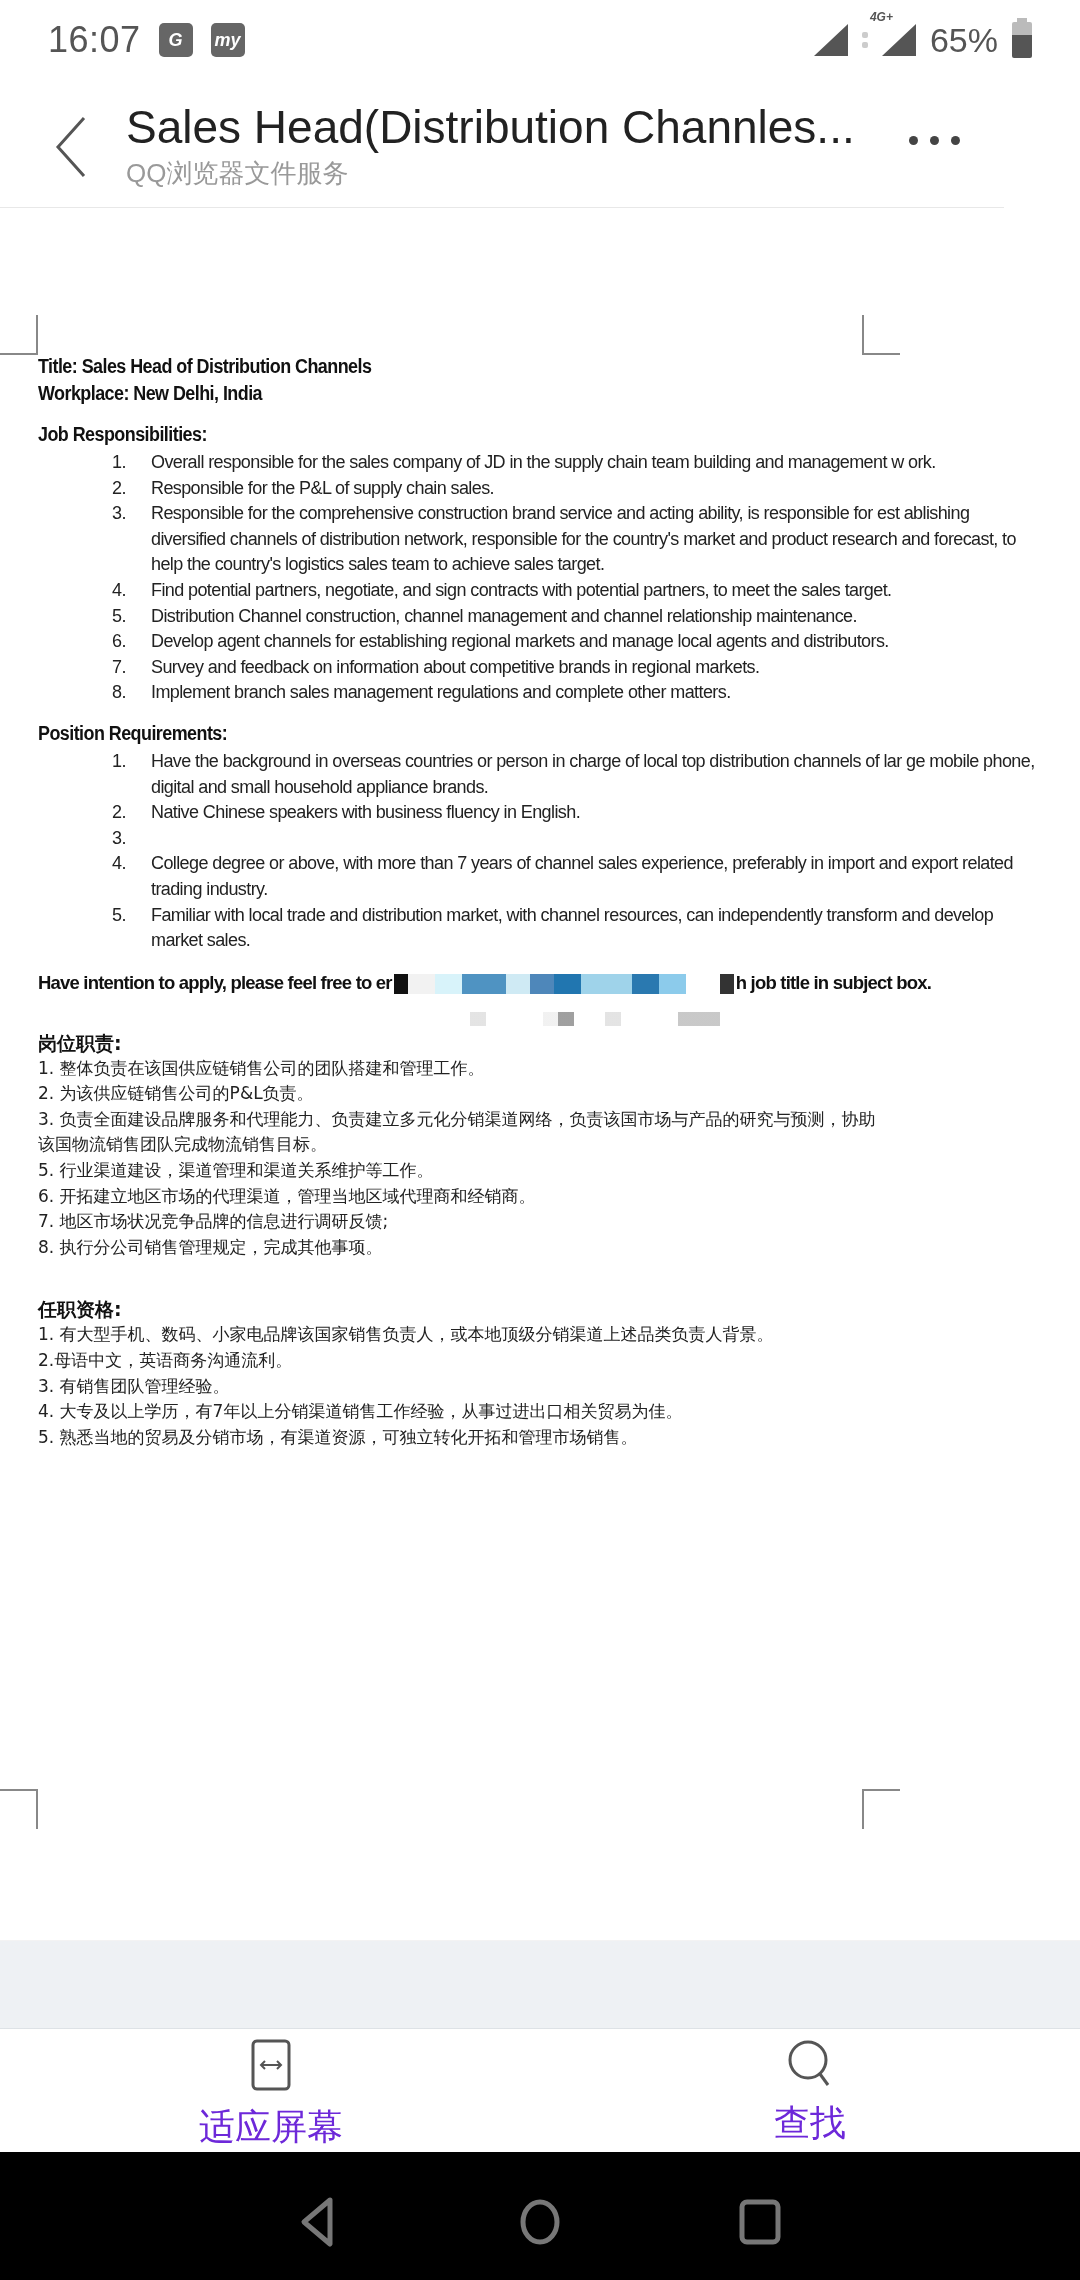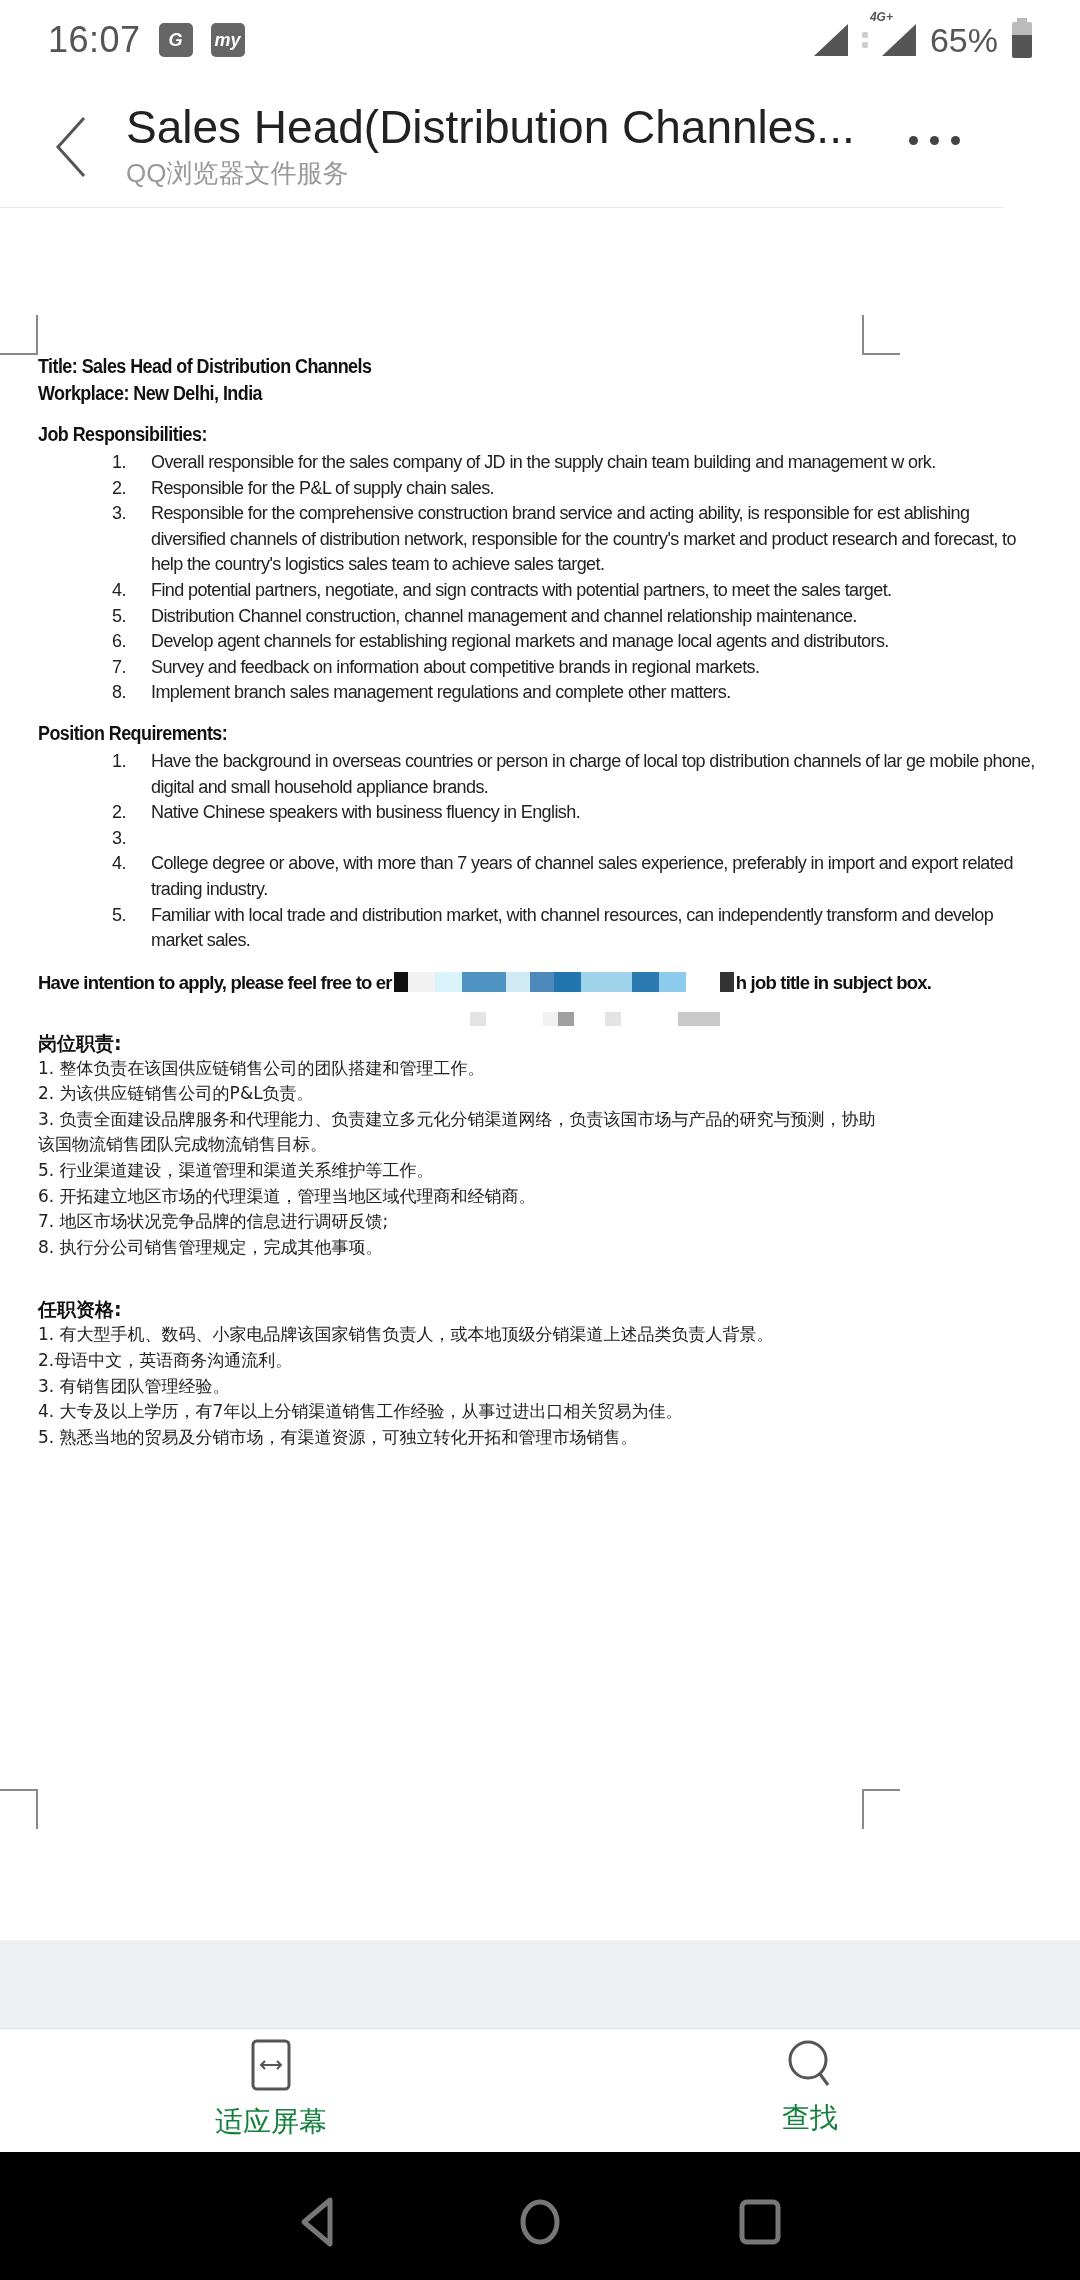--- a/index.html
+++ b/index.html
@@ -36,37 +36,37 @@
     .corner.bl { left: 0; top: 1580px; border-right: 2px solid #888; border-top: 2px solid #888; width: 38px; }
     .corner.br { right: 0; top: 1580px; border-left: 2px solid #888; border-top: 2px solid #888; width: 38px; }
 
     .doc-content { position: absolute; left: 38px; top: 144px; width: 1010px; font-family: "Liberation Sans", "DejaVu Sans", sans-serif; }
     .en-head { font-weight: bold; font-size: 19.5px; line-height: 27px; letter-spacing: -0.6px; color: #111; transform: scaleX(0.92); transform-origin: left; }
     .en-section { margin-top: 14px; }
     .en-list { list-style: none; margin-top: 2px; }
     .en-list li { display: flex; font-size: 18px; line-height: 25.6px; color: #222; letter-spacing: -0.6px; }
     .en-list .num { width: 75px; text-align: left; padding-left: 74px; flex: 0 0 113px; }
     .en-list .txt { flex: 1; padding-right: 12px; }
-    .apply-line { margin-top: 18px; font-weight: bold; font-size: 18.5px; letter-spacing: -0.8px; color: #111; display: flex; align-items: flex-start; }
+    .apply-line { margin-top: 18px; font-weight: bold; font-size: 18.5px; letter-spacing: -0.8px; color: #111; display: flex; align-items: flex-end; }
     .redacted { display: inline-block; width: 340px; height: 20px; background: linear-gradient(90deg, #111 0 4%, #f2f2f2 4% 12%, #d8f3fa 12% 20%, #4f93c2 20% 33%, #cfeaf4 33% 40%, #4e87ba 40% 47%, #2176b0 47% 55%, #9fd3ea 55% 70%, #2a79b0 70% 78%, #8ccbeb 78% 86%, #ffffff 86% 96%, #333 96% 100%); margin: 0 2px; }
     .faint-marks { position: absolute; left: 470px; top: 803px; width: 260px; height: 14px; background: linear-gradient(90deg, #ddd 0 6%, transparent 6% 28%, #eee 28% 34%, #888 34% 40%, transparent 40% 52%, #ddd 52% 58%, transparent 58% 80%, #bbb 80% 96%, transparent 96%); opacity: 0.8; }
 
     .cn-section { margin-top: 36px; }
     .cn-head { font-weight: bold; font-size: 19px; line-height: 26px; color: #111; font-family: "DejaVu Sans", sans-serif; }
     .cn-line { font-size: 17px; line-height: 25.6px; color: #222; font-family: "DejaVu Sans", sans-serif; }
 
     
     .gray-band { position: absolute; top: 1940px; left: 0; width: 1080px; height: 88px; background: #eef1f4; border-top: 1px solid #f3f3f3; }
 
     
     .toolbar { position: absolute; top: 2028px; left: 0; width: 1080px; height: 124px; background: #fff; border-top: 1px solid #dde2e6; display: flex; }
     .tool-btn { position: absolute; display: flex; flex-direction: column; align-items: center; }
     .tool-btn.fit { left: 186px; top: 10px; width: 170px; }
     .tool-btn.find { left: 740px; top: 10px; width: 140px; }
-    .tool-label { font-size: 28px; color: #15803d; margin-top: 12px; font-family: "DejaVu Sans", sans-serif; }
+    .tool-label { font-size: 36px; color: #6d28d9; margin-top: 12px; font-family: "DejaVu Sans", sans-serif; }
 
     
     .nav-bar { position: absolute; top: 2152px; left: 0; width: 1080px; height: 128px; background: #000; }
     .nav-btn { position: absolute; top: 38px; width: 60px; height: 60px; }
     .nav-btn.back { left: 290px; }
     .nav-btn.home { left: 510px; }
     .nav-btn.recent { left: 730px; }
   </style>
 </head>
 <body>

